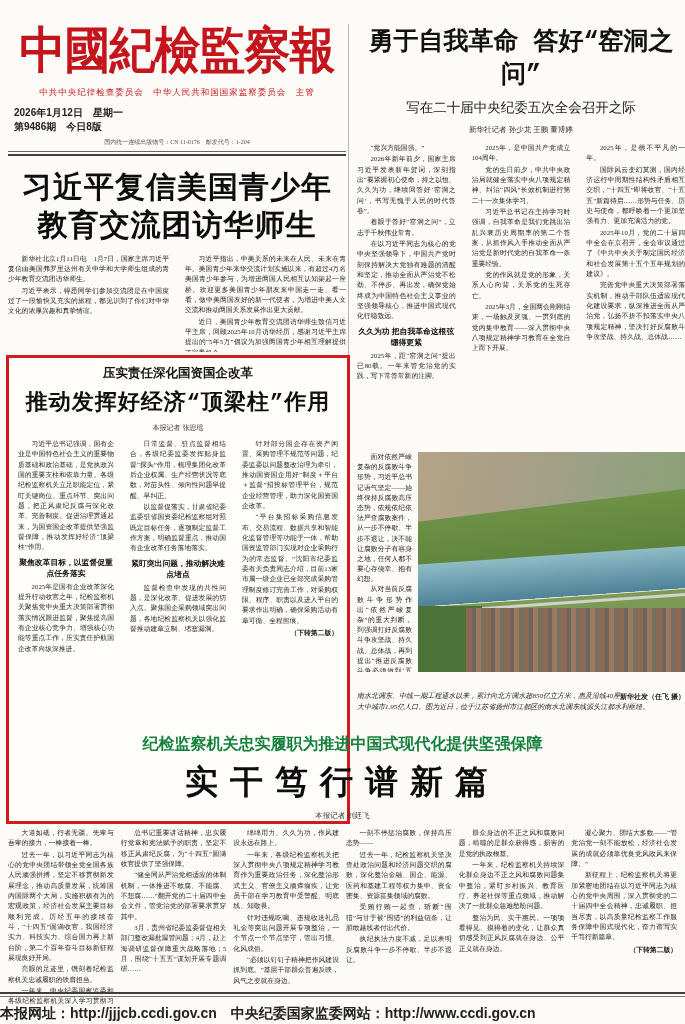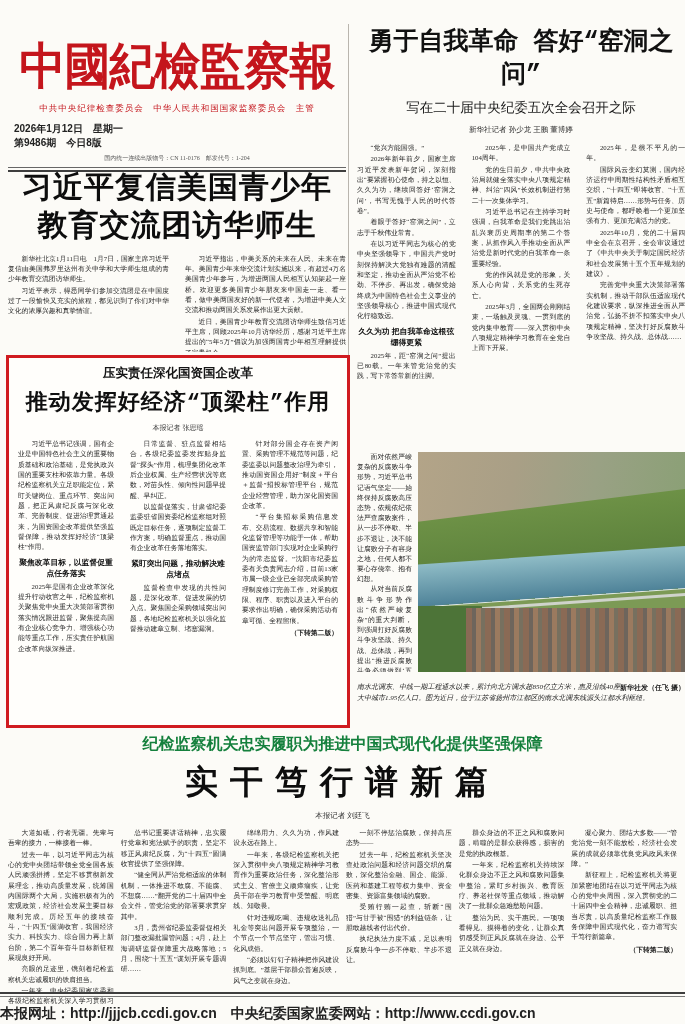--- a/index.html
+++ b/index.html
@@ -3,21 +3,21 @@
 <meta charset="utf-8">
 <style>
   * { box-sizing: border-box; margin: 0; padding: 0; }
   html,body { background:#e8e6e0; }
   #paper {
     position: relative; width: 685px; height: 1024px; margin: 0 auto;
     background: #fcfbf7; overflow: hidden;
     font-family: "Liberation Serif", serif; color:#232323;
   }
   
-  .masthead { position:absolute; left:8px; top:28px; width:338px; }
+  .masthead { position:absolute; left:8px; top:12px; width:338px; }
   .paper-title {
     font-family:"DejaVu Serif", serif; font-weight:bold; color:#c4151c;
     font-size:46px; text-align:center; letter-spacing:-1px; line-height:1.55;
     transform:scaleY(1.08); transform-origin:top;
   }
   .supervisor { color:#c4151c; font-size:8.5px; text-align:center; letter-spacing:1px; margin-top:4px; font-family:"Liberation Sans",sans-serif; }
   .dateline { display:flex; justify-content:space-between; font-weight:bold; font-size:10px; color:#222; margin-top:7px; padding:0 6px; font-family:"Liberation Sans",sans-serif;flex-direction:column;}
   .publine { font-size:6px; color:#555; text-align:center; margin-top:4px; }
   .double-rule { border-top:1px solid #666; margin-top:4px; }
   .double-rule::after { content:""; display:block; height:2.5px; background:#3e3e3e; margin-top:1.5px; }
@@ -39,28 +39,28 @@
   .strip-col { width:55px; overflow:hidden; }
   .strip-col p { font-size:6.8px; line-height:1.5; text-align:justify; text-indent:2em; }
   .photo { flex:1; margin-left:6px; position:relative; overflow:hidden; background:#7c9a55; }
   .ph-city { position:absolute; top:0; left:0; right:0; height:40%; background:linear-gradient(100deg,#b3a488 0%,#a99f86 35%,#99a184 65%,#8aa075 100%); }
   .ph-green { position:absolute; top:24%; left:-6%; width:115%; height:26%; background:linear-gradient(#6d9146,#5d823c); transform:rotate(-7deg); }
   .ph-water { position:absolute; top:47%; left:-6%; width:115%; height:19%; background:linear-gradient(#8fbcc6,#4e8298); transform:rotate(-4deg); box-shadow:0 1px 0 #dfe7e2; }
   .ph-road { position:absolute; top:68%; left:-6%; width:115%; height:3px; background:#cfd3cb; transform:rotate(-4deg); }
   .ph-town { position:absolute; bottom:0; left:18%; right:0; height:29%;
     background:repeating-linear-gradient(90deg,#8a6a55 0 6px,#6e655c 6px 10px,#9b7a5f 10px 15px,#77705f 15px 19px); }
   .ph-trees { position:absolute; bottom:0; left:0; width:24%; height:30%; background:#4d7438; }
-  .caption-block { margin-top:10px; font-size:7px; line-height:1.6; text-align:justify; color:#222; font-style:italic; }
+  .caption-block { margin-top:19px; font-size:7px; line-height:1.6; text-align:justify; color:#222; font-style:italic; }
   .caption-block .credit { font-style:normal; font-weight:bold; float:right; font-family:"Liberation Sans",sans-serif; }
   
   .left-article { position:absolute; left:8px; top:168px; width:338px; }
   .l-headline { font-family:"Liberation Sans",sans-serif; font-weight:900; font-size:30px; line-height:1.28; text-align:center; color:#0d0d0d; letter-spacing:1px; }
   .l-cols { height:98px; margin-top:9px; }
   
-  .red-box { position:absolute; left:6px; top:355px; width:344px; height:373px; border:3px solid #d01b20; background:#fffefb; padding:7px 9px; }
+  .red-box { position:absolute; left:6px; top:355px; width:344px; height:469px; border:3px solid #d01b20; background:#fffefb; padding:7px 9px; }
   .b-kicker { font-family:"Liberation Sans",sans-serif; font-weight:bold; font-size:12.5px; text-align:center; color:#151515; }
   .b-headline { font-family:Liberation Mono, monospace; font-weight:bold; font-size:22px; text-align:center; color:#0f0f0f; margin-top:5px; letter-spacing:1px; }
   .red-box .byline { margin-top:6px; font-size:7px; }
   .b-cols { height:276px; margin-top:6px; }
   
   .bottom-zone { position:absolute; left:8px; top:734px; width:669px; }
   .bt-kicker { font-family:Liberation Mono, monospace; font-weight:bold; font-size:16px; text-align:center; color:#15803d; }
   .bt-headline { font-family:"Liberation Serif",serif; font-weight:bold; font-size:33px; text-align:center; letter-spacing:12px; color:#0d0d0d; margin-top:5px; }
   .bottom-zone .byline { margin-top:6px; }
   .bt-cols { height:176px; margin-top:7px; }

